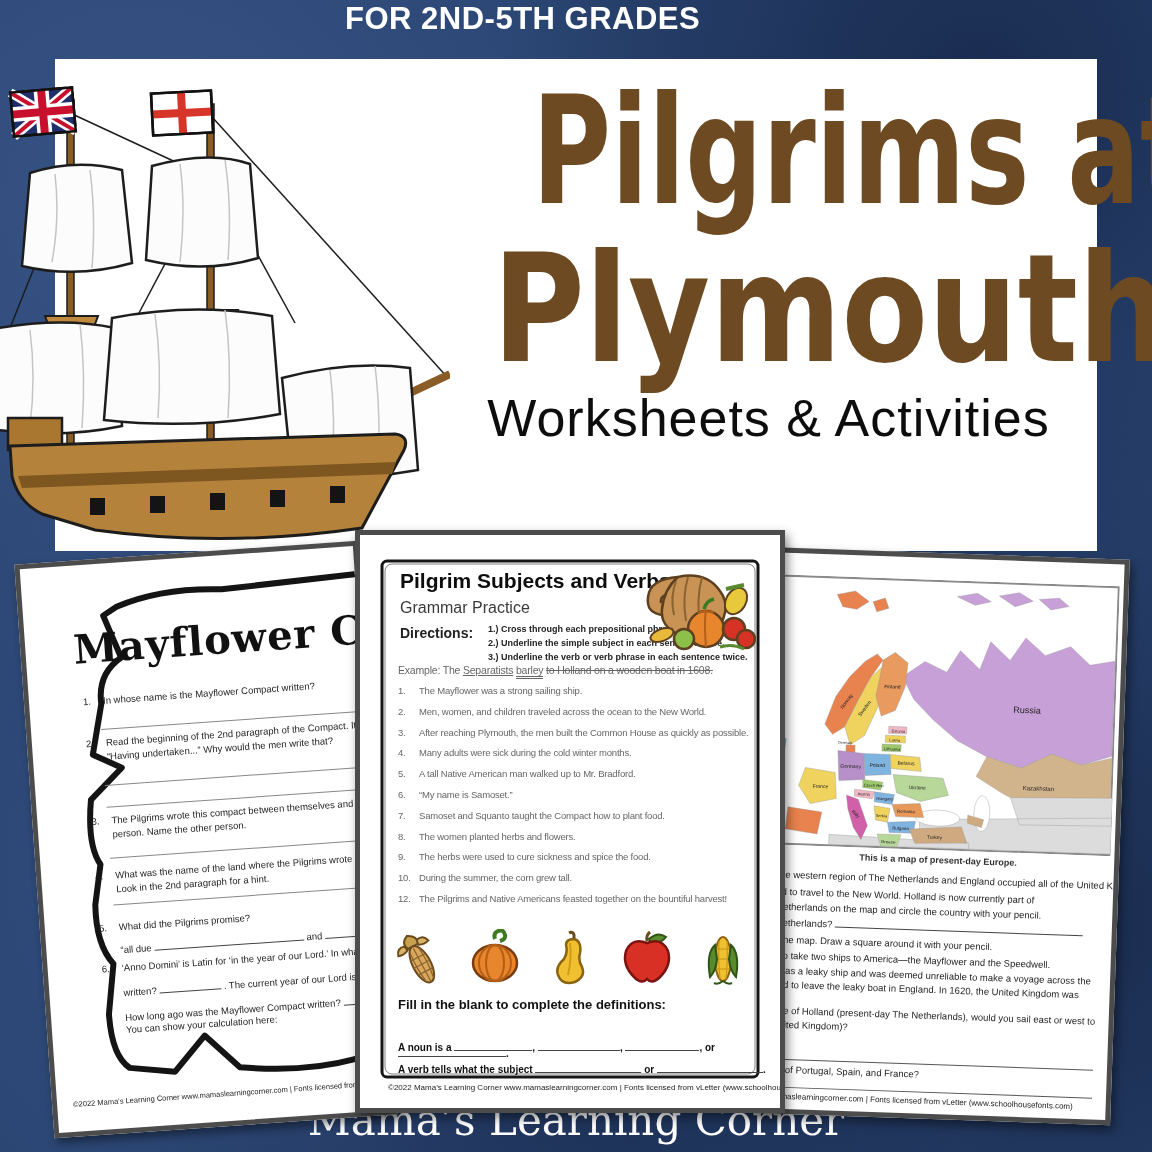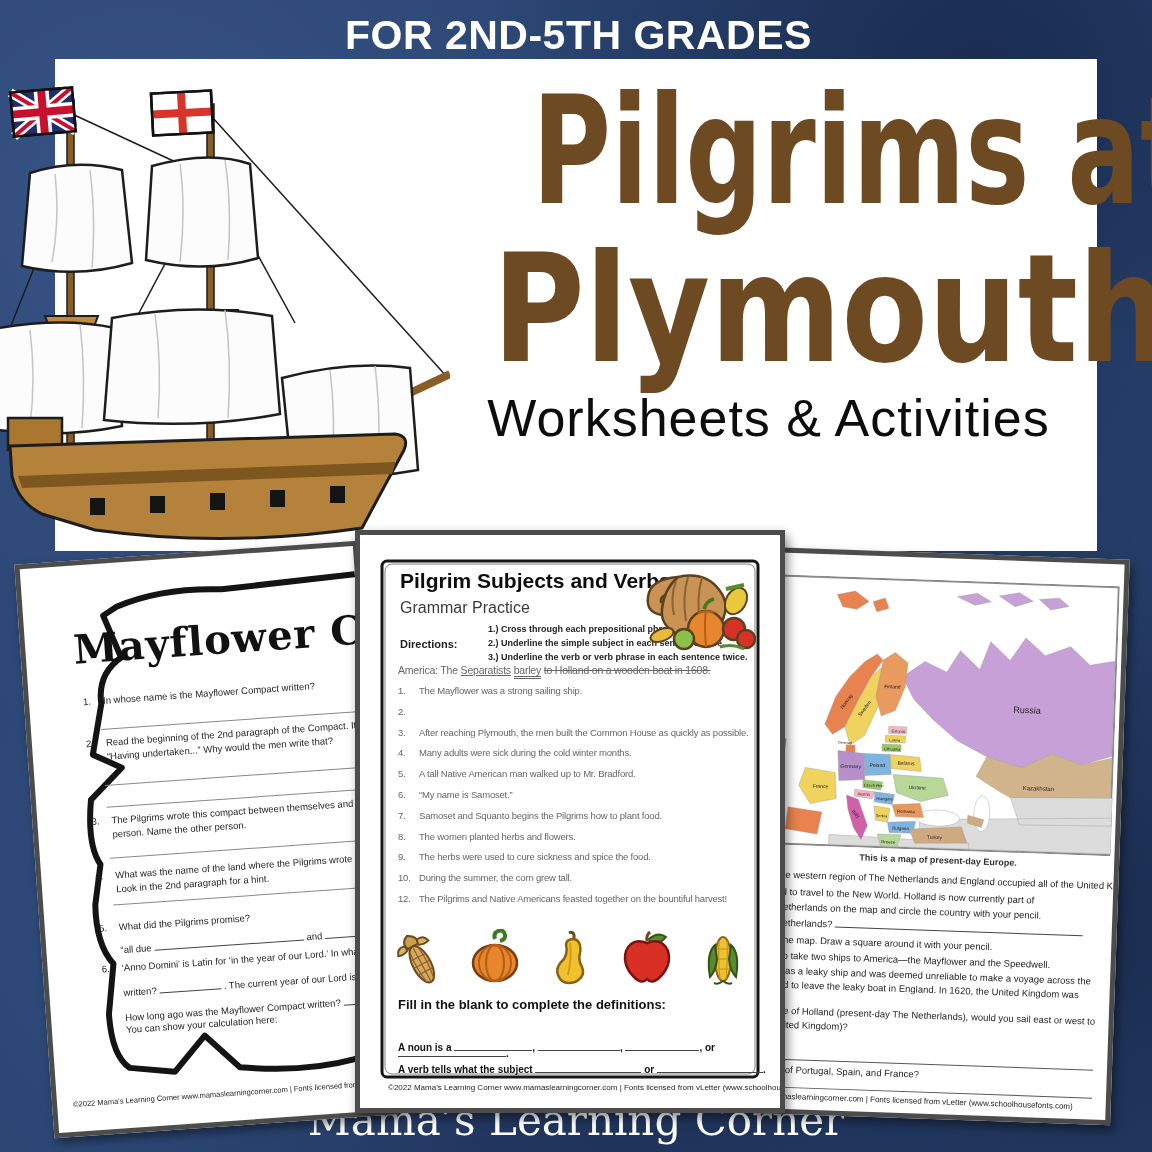--- a/index.html
+++ b/index.html
@@ -6,21 +6,21 @@
   .canvas{position:relative;width:1152px;height:1152px;overflow:hidden;
     font-family:"Liberation Sans",sans-serif;
     background:
       radial-gradient(circle at 12% 18%, rgba(80,110,170,.35), transparent 38%),
       radial-gradient(circle at 85% 8%,  rgba(12,22,50,.55), transparent 34%),
       radial-gradient(circle at 55% 45%, rgba(18,30,62,.5), transparent 42%),
       radial-gradient(circle at 25% 75%, rgba(72,102,160,.32), transparent 36%),
       radial-gradient(circle at 92% 80%, rgba(12,22,48,.55), transparent 40%),
       radial-gradient(circle at 45% 95%, rgba(16,28,58,.5), transparent 35%),
       #2a4572;}
-  .top-banner{position:absolute;left:345px;top:12px;font-weight:bold;font-size:41px;
+  .top-banner{position:absolute;left:345px;top:1px;font-weight:bold;font-size:31px;
     color:#fff;letter-spacing:.5px;white-space:nowrap;z-index:1;}
   .hero-box{position:absolute;left:55px;top:59px;width:1042px;height:492px;background:#fff;z-index:1;}
   .hero-t1,.hero-t2{position:absolute;left:440px;width:657px;text-align:center;
     font-family:"DejaVu Sans",sans-serif;font-weight:bold;color:#6d4a22;white-space:nowrap;z-index:2;}
   .hero-t1{top:64px;font-size:150px;transform:scaleX(.72);transform-origin:center;}
   .hero-t2{top:222px;font-size:150px;transform:scaleX(.84);transform-origin:center;}
   .hero-sub{position:absolute;left:440px;top:388px;width:657px;text-align:center;font-size:52px;
     color:#0d0d0d;white-space:nowrap;z-index:2;font-family:"Liberation Sans",sans-serif;letter-spacing:1px;}
   .ship{position:absolute;left:0;top:78px;z-index:2;}
   .page{position:absolute;background:#fff;border:5px solid #4c4c4c;
@@ -32,21 +32,21 @@
   .lw-title{left:48px;top:60px;font-family:"DejaVu Serif",serif;font-weight:bold;
     font-size:40px;color:#111;letter-spacing:1px;white-space:nowrap;}
   .lq{left:54px;display:flex;gap:8px;font-size:9.5px;color:#1d1d1d;white-space:nowrap;}
   .lq .qn{width:12px;flex:none;}
   .lq2{left:74px;font-size:9.5px;color:#1d1d1d;white-space:nowrap;}
   .aline{left:70px;width:264px;border-bottom:1.5px solid #888;height:0;}
   .blank{display:inline-block;border-bottom:1px solid #444;height:9px;vertical-align:baseline;}
   .lw-footer{left:16px;top:533px;font-size:7.5px;color:#222;white-space:nowrap;}
   .mw-title{left:40px;top:34px;font-size:21px;font-weight:bold;color:#0d0d0d;}
   .mw-sub{left:40px;top:64px;font-size:16px;color:#3a3a3a;}
-  .mw-dirlabel{left:40px;top:90px;font-size:11px;font-weight:bold;color:#222;margin-top:13px;}
+  .mw-dirlabel{left:40px;top:90px;font-size:14px;font-weight:bold;color:#222;}
   .mw-dir{left:128px;font-size:9px;font-weight:bold;color:#222;white-space:nowrap;}
   .hand{font-family:"Liberation Sans",sans-serif;color:#666;letter-spacing:-.2px;}
   .mw-example{left:38px;top:129px;font-size:10.5px;white-space:nowrap;}
   .u{text-decoration:underline;}
   .uu{border-bottom:3px double #666;}
   .strike{text-decoration:line-through;}
   .mw-items{left:38px;top:150px;width:345px;}
   .mi{display:flex;gap:6px;font-size:9.5px;color:#666;letter-spacing:-.2px;
     white-space:nowrap;height:20.8px;}
   .mi .inum{width:15px;flex:none;}
@@ -335,53 +335,54 @@
       <path d="M58 50 Q66 46 74 50 M66 48 Q64 58 66 84" stroke="#b55f16" stroke-width="2" fill="none"></path>
       <path d="M64 46 Q66 38 74 36" stroke="#3f7a22" stroke-width="3.5" fill="none"></path>
       <circle cx="94" cy="66" r="11" fill="#d63226" stroke="#5d4020" stroke-width="2.5"></circle>
       <circle cx="106" cy="76" r="9" fill="#d63226" stroke="#5d4020" stroke-width="2.5"></circle>
       <circle cx="44" cy="76" r="10" fill="#8cc04a" stroke="#5d4020" stroke-width="2.5"></circle>
       <ellipse cx="22" cy="72" rx="12" ry="6" fill="#e8b93a" stroke="#5d4020" stroke-width="2" transform="rotate(-20 22 72)"></ellipse>
       <path d="M80 84 Q92 80 104 86" stroke="#5a8a2e" stroke-width="3" fill="none"></path>
     </svg>
 
     <div class="abs mw-example hand">
-      <span>America: The</span>
+      <span>Example: The</span>
       <span class="u">Separatists</span>
       <span class="uu">barley</span>
       <span class="strike">to Holland on a wooden boat in 1608.</span>
     </div>
 
     <div class="abs mw-items">
       <div class="mi">
           <span class="inum">1.</span>
           <span>The Mayflower was a strong sailing ship.</span>
         </div>
       <div class="mi">
           <span class="inum">2.</span>
+          <span>Men, women, and children traveled across the ocean to the New World.</span>
         </div>
       <div class="mi">
           <span class="inum">3.</span>
           <span>After reaching Plymouth, the men built the Common House as quickly as possible.</span>
         </div>
       <div class="mi">
           <span class="inum">4.</span>
           <span>Many adults were sick during the cold winter months.</span>
         </div>
       <div class="mi">
           <span class="inum">5.</span>
           <span>A tall Native American man walked up to Mr. Bradford.</span>
         </div>
       <div class="mi">
           <span class="inum">6.</span>
           <span>“My name is Samoset.”</span>
         </div>
       <div class="mi">
           <span class="inum">7.</span>
-          <span>Samoset and Squanto begins the Pilgrims how to plant food.</span>
+          <span>Samoset and Squanto taught the Compact how to plant food.</span>
         </div>
       <div class="mi">
           <span class="inum">8.</span>
           <span>The women planted herbs and flowers.</span>
         </div>
       <div class="mi">
           <span class="inum">9.</span>
           <span>The herbs were used to cure sickness and spice the food.</span>
         </div>
       <div class="mi">

